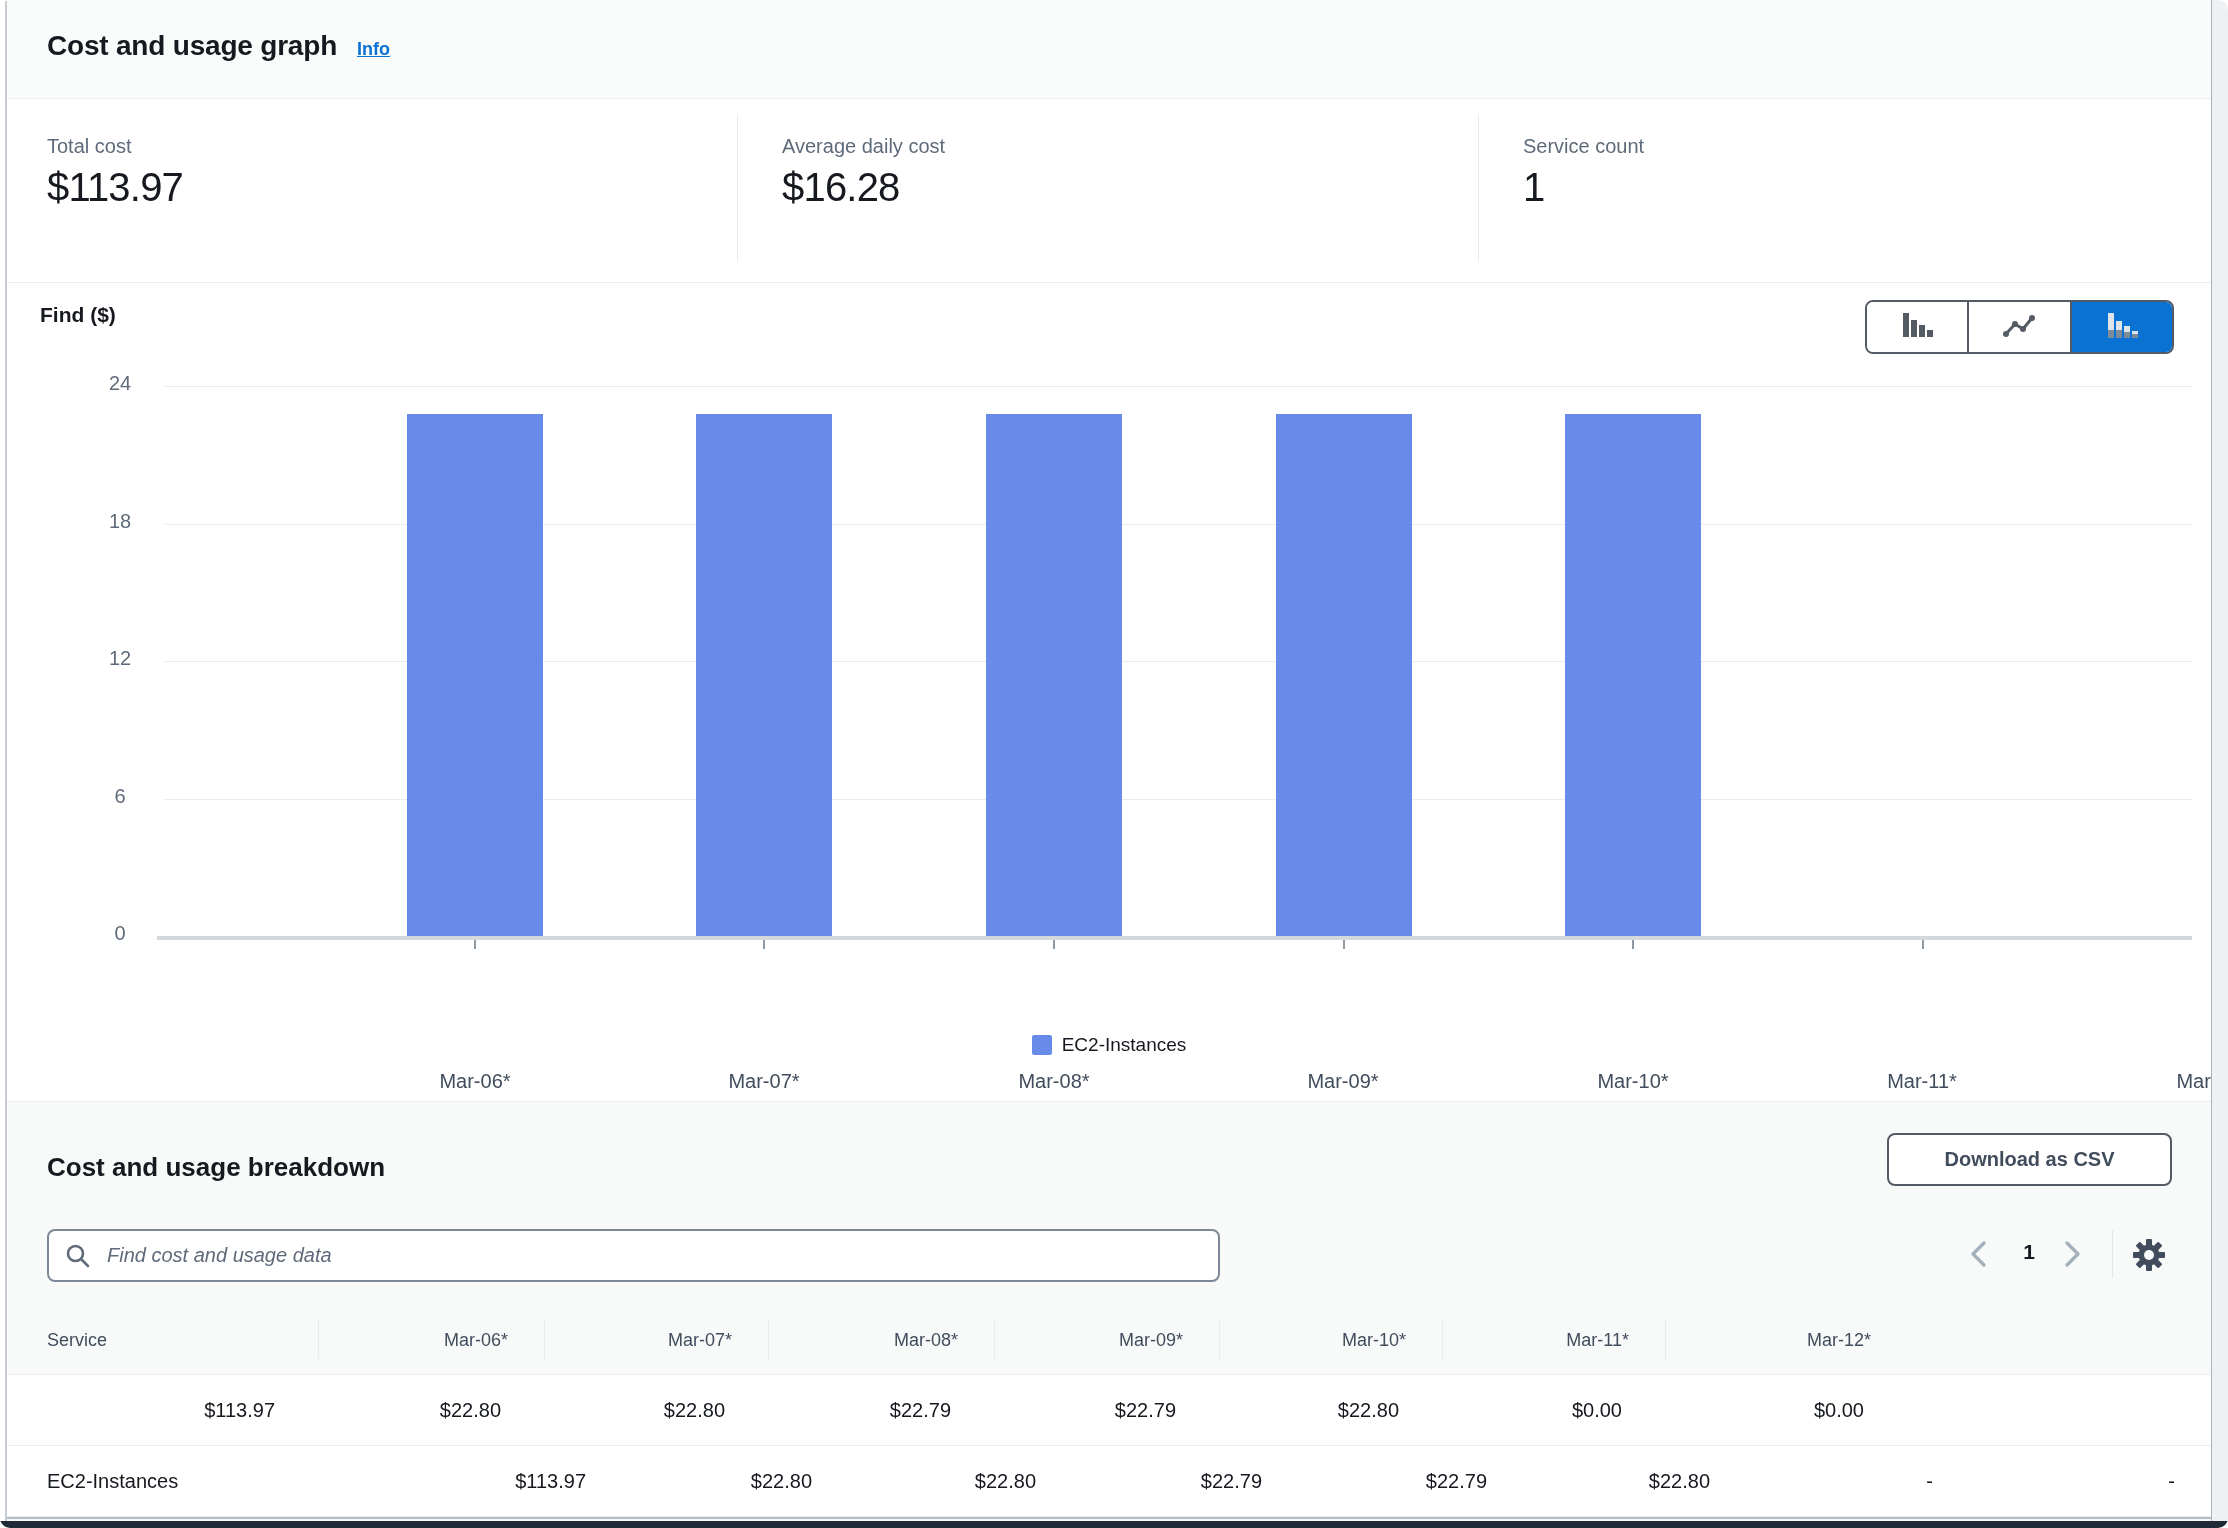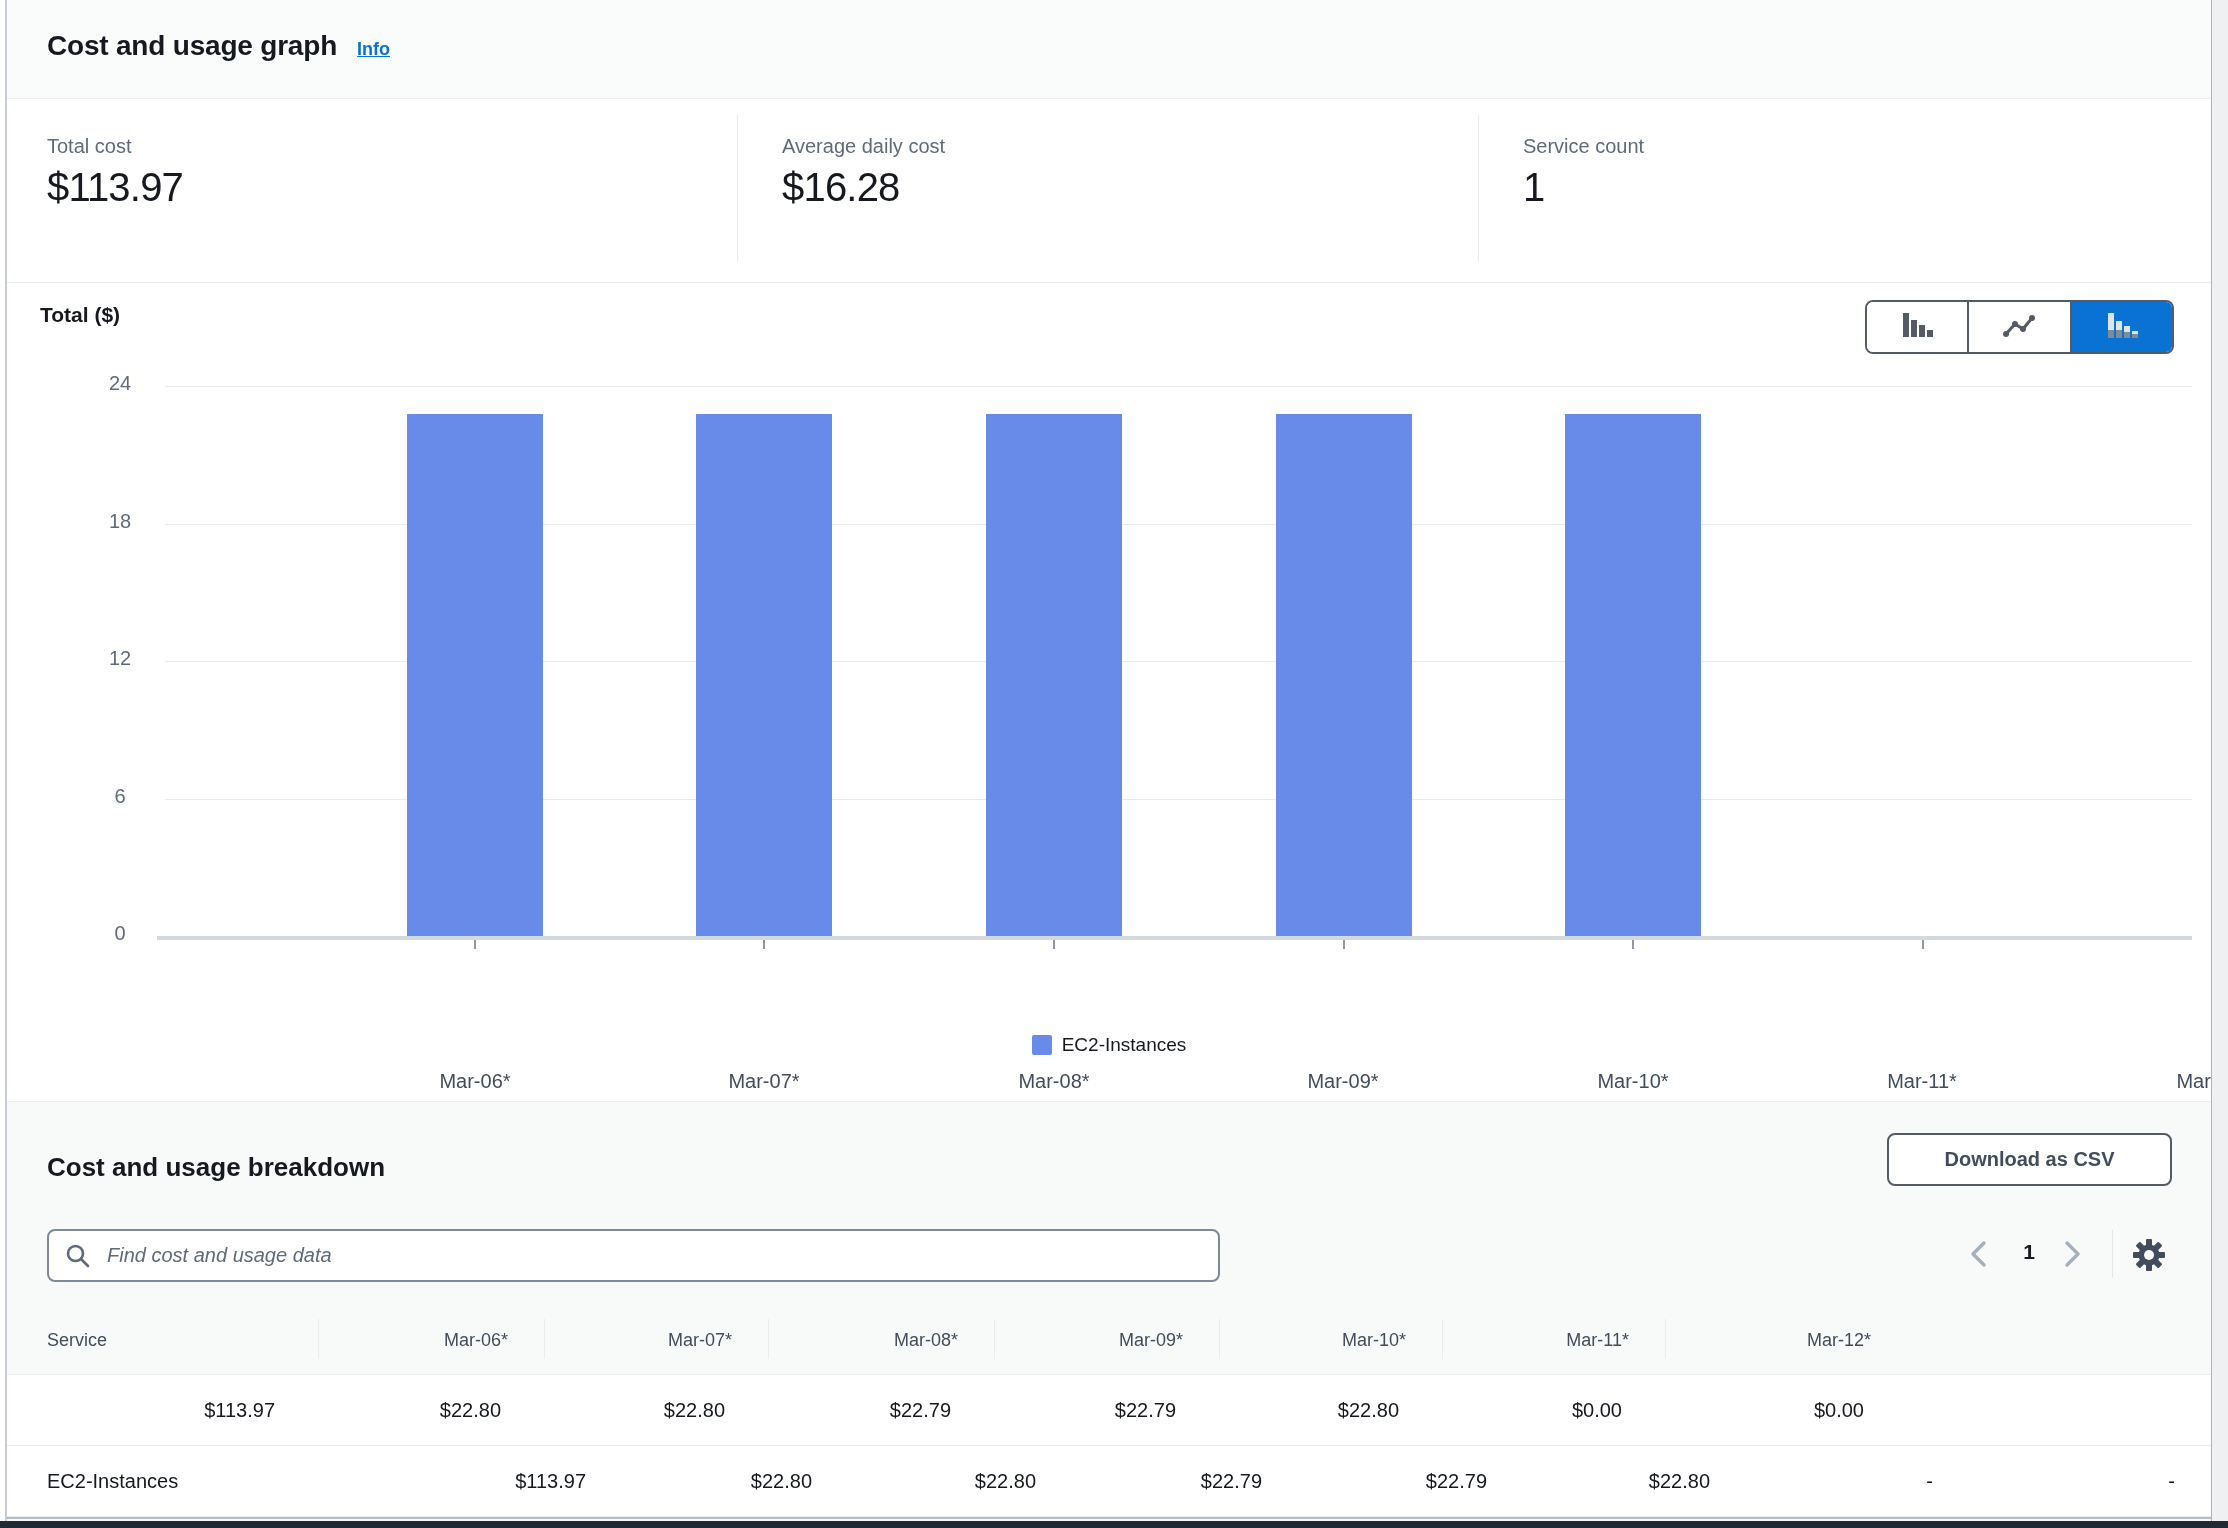--- a/index.html
+++ b/index.html
@@ -1,18 +1,18 @@
 <!DOCTYPE html>
 <html><head>
 <meta charset="utf-8">
 <style>
   * { margin:0; padding:0; box-sizing:border-box; }
   html,body { background:#ffffff; }
   body { font-family:"Liberation Sans","DejaVu Sans",sans-serif; color:#16191f; }
-  .screen { position:relative; width:2228px; height:1528px; background:#ffffff; overflow:hidden; }
+  .screen { position:relative; width:2228px; height:1528px; background:#ffffff; overflow:hidden;border-radius:10px; }
 
   
   .left-edge { position:absolute; left:5px; top:0; width:2px; height:1521px; background:#c6ccd2; }
   .scrollbar-track { position:absolute; left:2211px; top:0; width:17px; height:1521px;
                      background:#eef0f1; border-left:1px solid #aab4bc; }
   .footer-bar { position:absolute; left:0; top:1521px; width:2228px; height:7px; background:#1f2a37; }
 
   
   .header-strip { position:absolute; left:7px; top:0; width:2204px; height:99px;
                   background:#fafbfb; border-bottom:1px solid #ebedee;
@@ -109,21 +109,21 @@
       <div class="stat-value">$16.28</div>
     </div>
     <div class="stat-divider stat-divider-2"></div>
     <div class="stat stat-3">
       <div class="stat-label">Service count</div>
       <div class="stat-value">1</div>
     </div>
   </div>
 
   <div class="chart-section">
-    <div class="chart-title">Total ($)</div>
+    <div class="chart-title">Find ($)</div>
 
     <div class="toggle-group">
       <div class="toggle-btn">
         <svg width="34" height="28" viewBox="0 0 34 28">
           <rect x="3" y="0" width="6" height="24" fill="#545b64"></rect>
           <rect x="11" y="7" width="6" height="17" fill="#545b64"></rect>
           <rect x="19" y="12" width="6" height="12" fill="#545b64"></rect>
           <rect x="27" y="17" width="6" height="7" fill="#545b64"></rect>
         </svg>
       </div>

